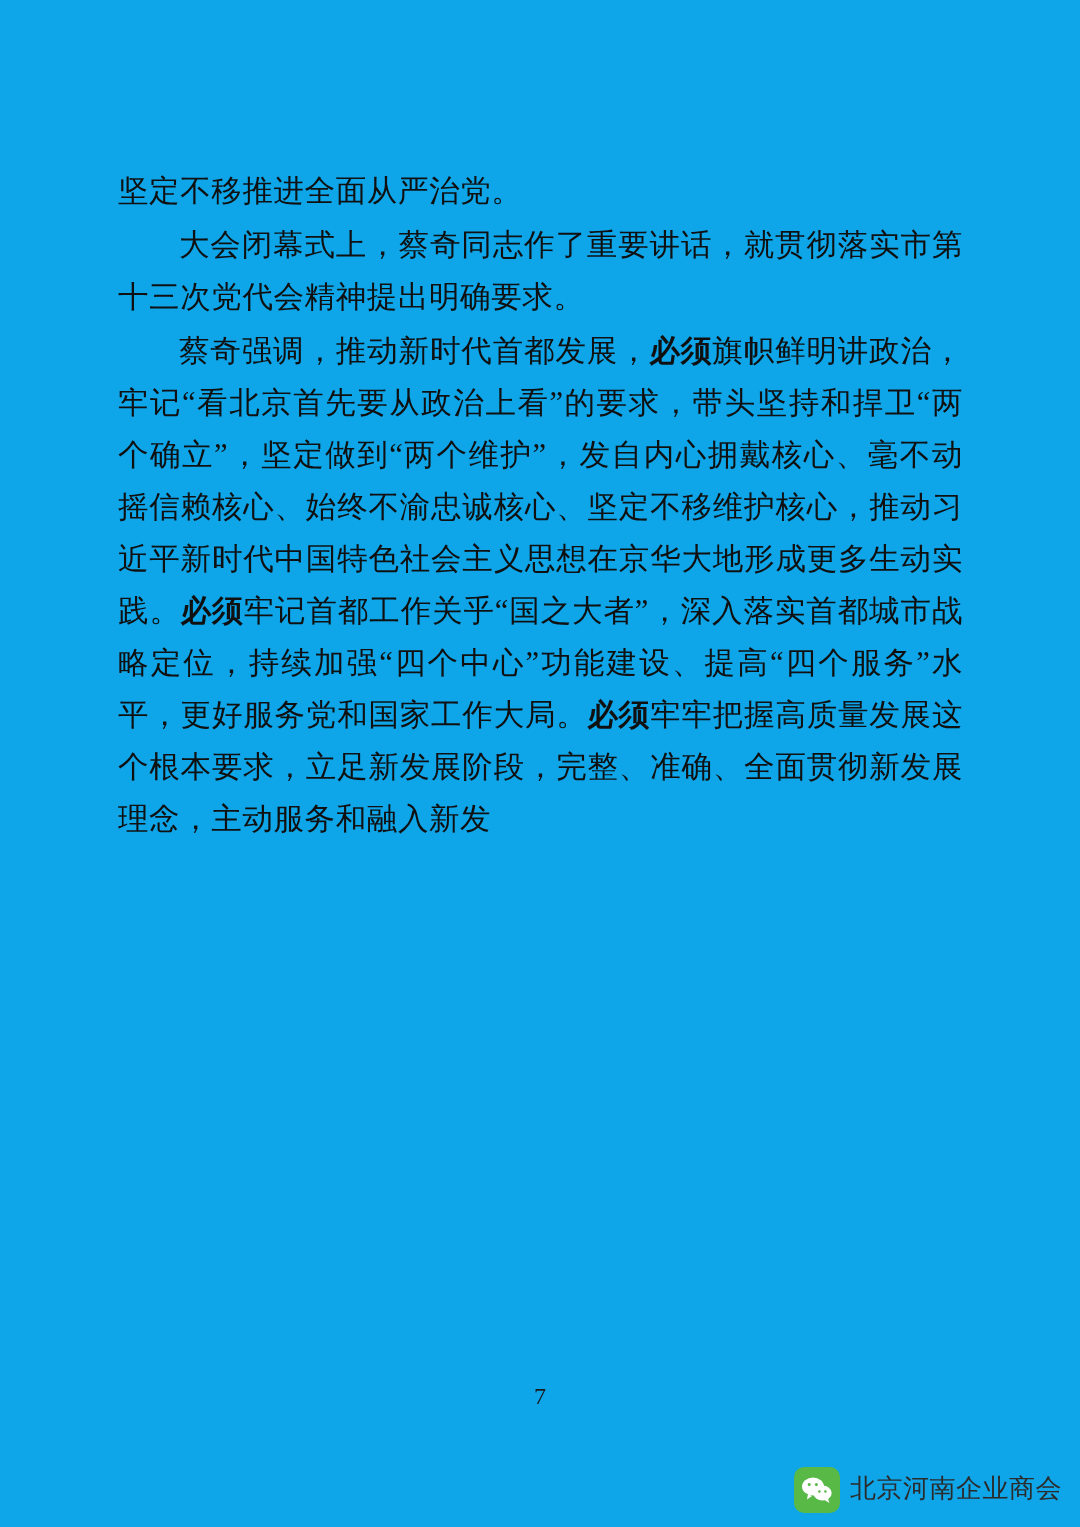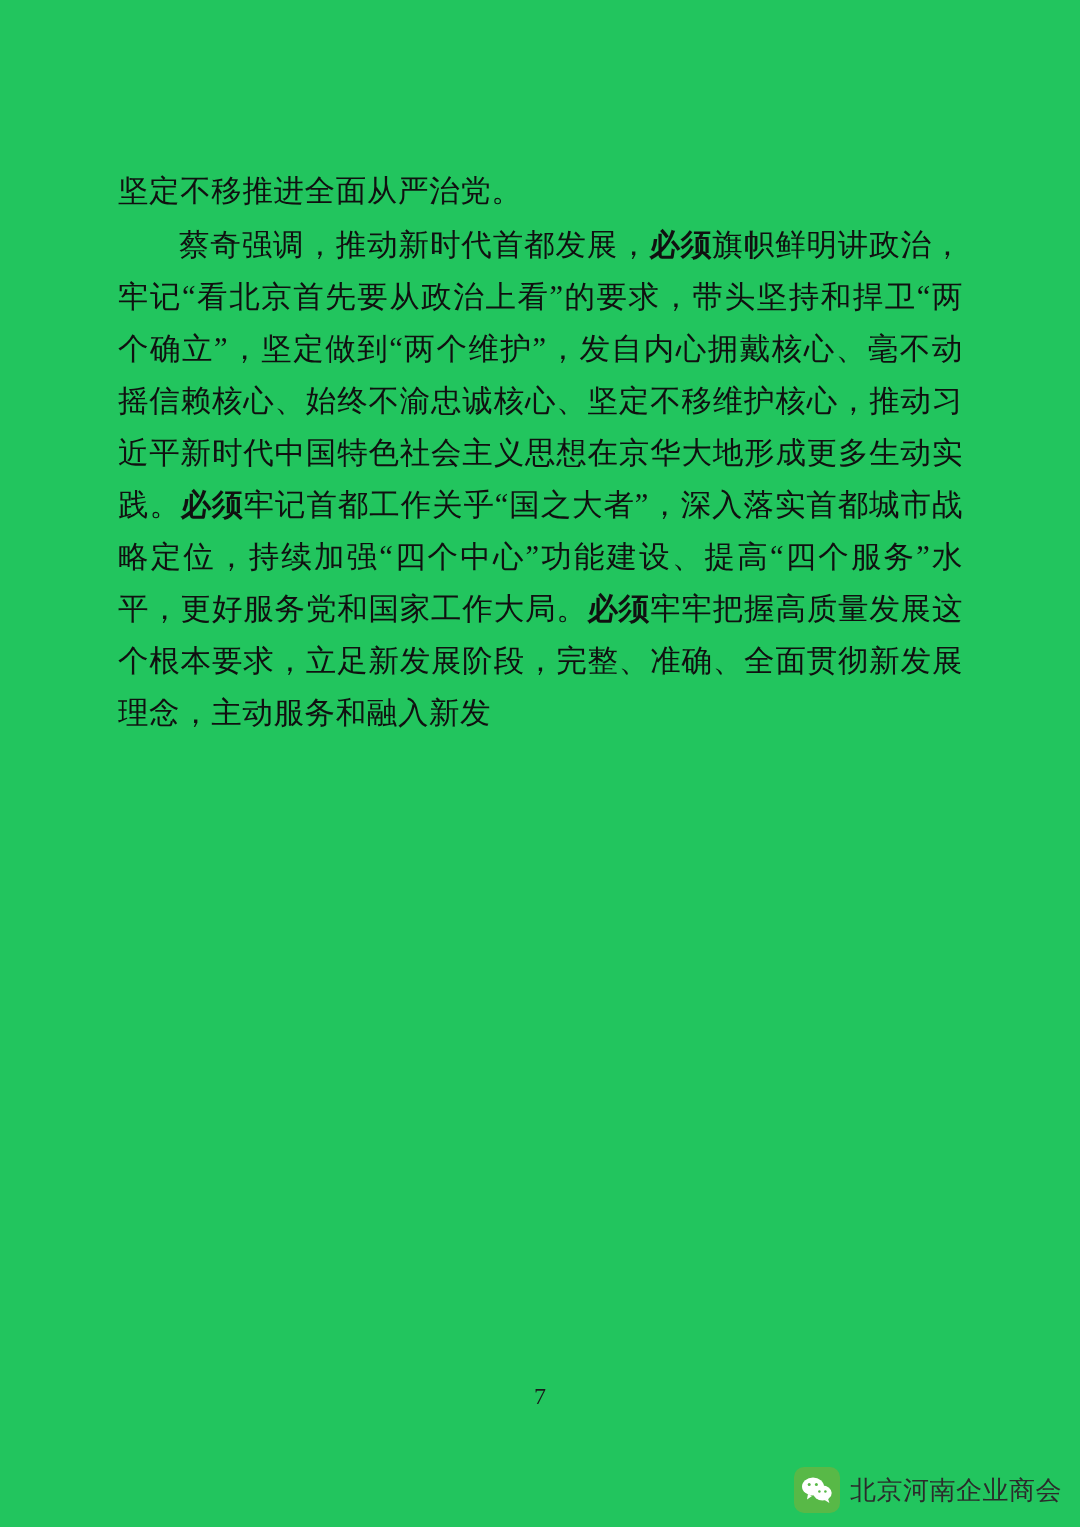--- a/index.html
+++ b/index.html
@@ -11,21 +11,21 @@
     width: 1080px;
     height: 1527px;
     position: relative;
     font-family: "Liberation Serif", "DejaVu Serif", serif;
     color: #101010;
     overflow: hidden;
   }
   .page {
     position: absolute;
     inset: 0;
-    background: #22c55e;
+    background: #0ea5e9;
   }
   .doc-body {
     position: absolute;
     left: 118px;
     top: 165px;
     width: 845px;
   }
   p.para {
     margin: 0 0 2px 0;
     font-size: 30.5px;
@@ -68,31 +68,32 @@
     display: flex;
     align-items: center;
     justify-content: center;
     flex: none;
   }
   .wechat-logo svg { display: block; }
   .footer-text {
     font-size: 26px;
     line-height: 30px;
     color: #2b2b2b;
-    font-family: Liberation Sans, sans-serif;
+    font-family: Liberation Mono, monospace;
     letter-spacing: 0.5px;
   }
 </style>
 </head>
 <body>
 
 <div class="page">
 
   <div class="doc-body">
       <p class="para"><span>坚定不移推进全面从严治党。</span></p>
+      <p class="para indent"><span>大会闭幕式上，蔡奇同志作了重要讲话，就贯彻落实市第十三次党代会精神提出明确要求。</span></p>
       <p class="para indent"><span>蔡奇强调，推动新时代首都发展，</span><b class="bold">必须</b><span>旗帜鲜明讲政治，牢记“看北京首先要从政治上看”的要求，带头坚持和捍卫“两个确立”，坚定做到“两个维护”，发自内心拥戴核心、毫不动摇信赖核心、始终不渝忠诚核心、坚定不移维护核心，推动习近平新时代中国特色社会主义思想在京华大地形成更多生动实践。</span><b class="bold">必须</b><span>牢记首都工作关乎“国之大者”，深入落实首都城市战略定位，持续加强“四个中心”功能建设、提高“四个服务”水平，更好服务党和国家工作大局。</span><b class="bold">必须</b><span>牢牢把握高质量发展这个根本要求，立足新发展阶段，完整、准确、全面贯彻新发展理念，主动服务和融入新发</span></p>
     </div>
 
   <div class="page-number">7</div>
 
   <div class="footer-badge">
     <div class="wechat-logo">
       <svg width="32" height="28" viewBox="0 0 32 28" aria-hidden="true">
         <ellipse cx="12" cy="10.5" rx="11" ry="9" fill="#ffffff"></ellipse>
         <polygon points="7,18 6,23.5 11,20" fill="#ffffff"></polygon>

